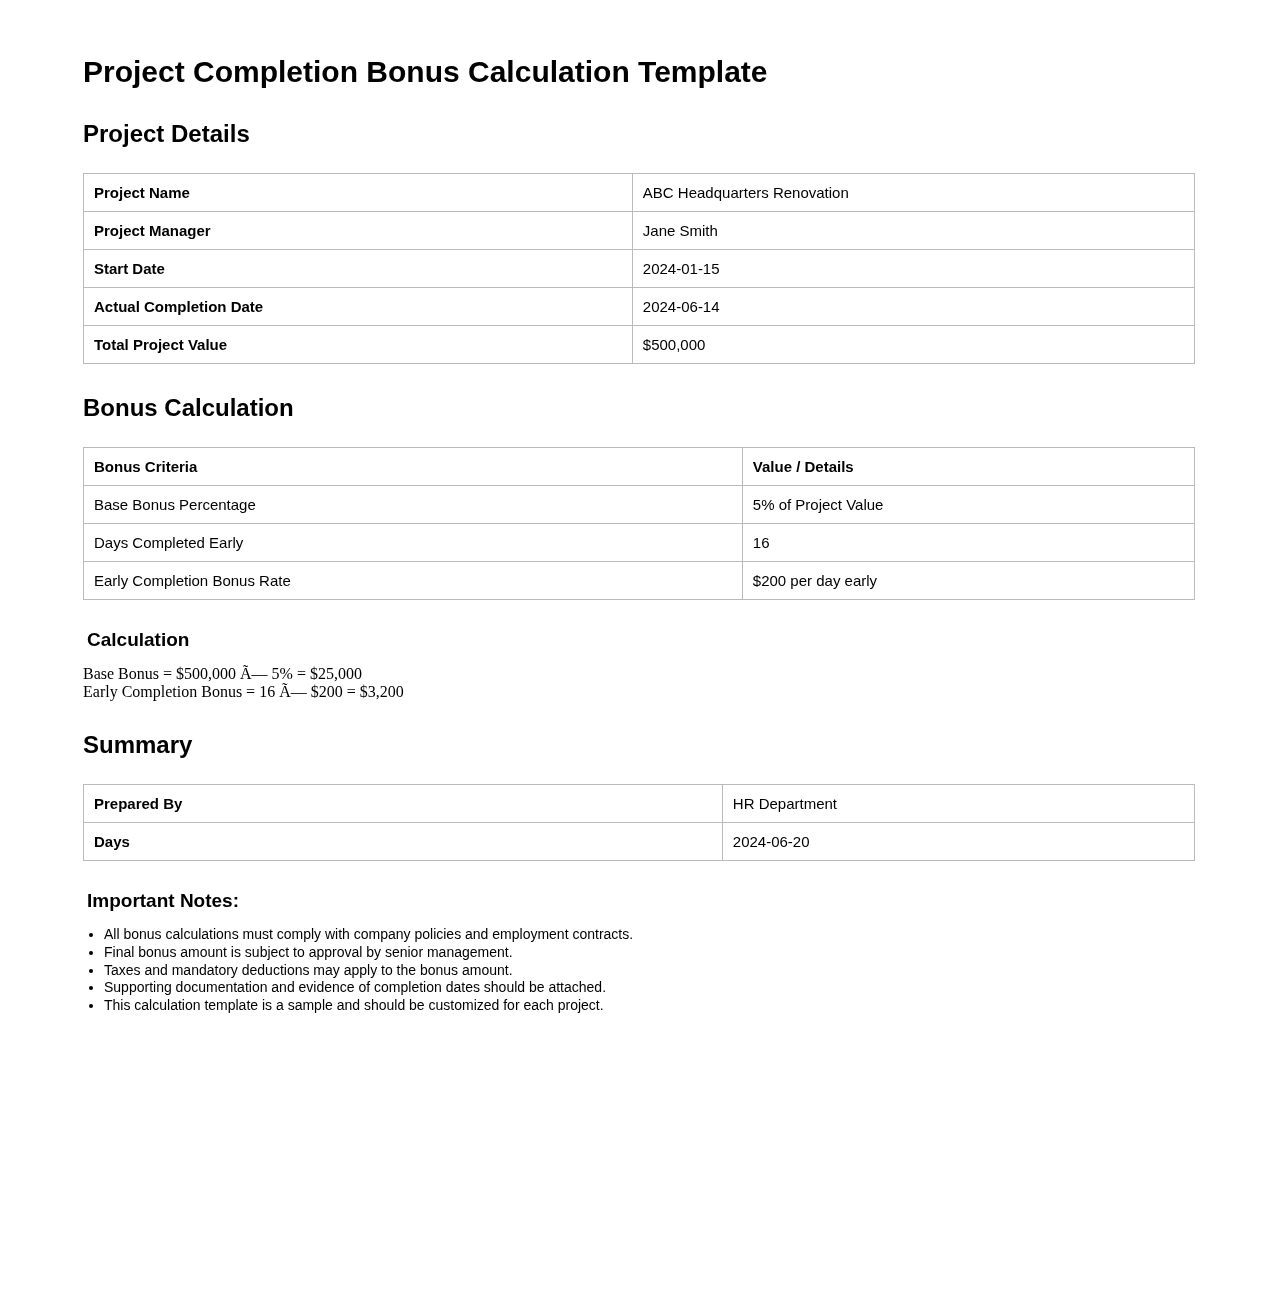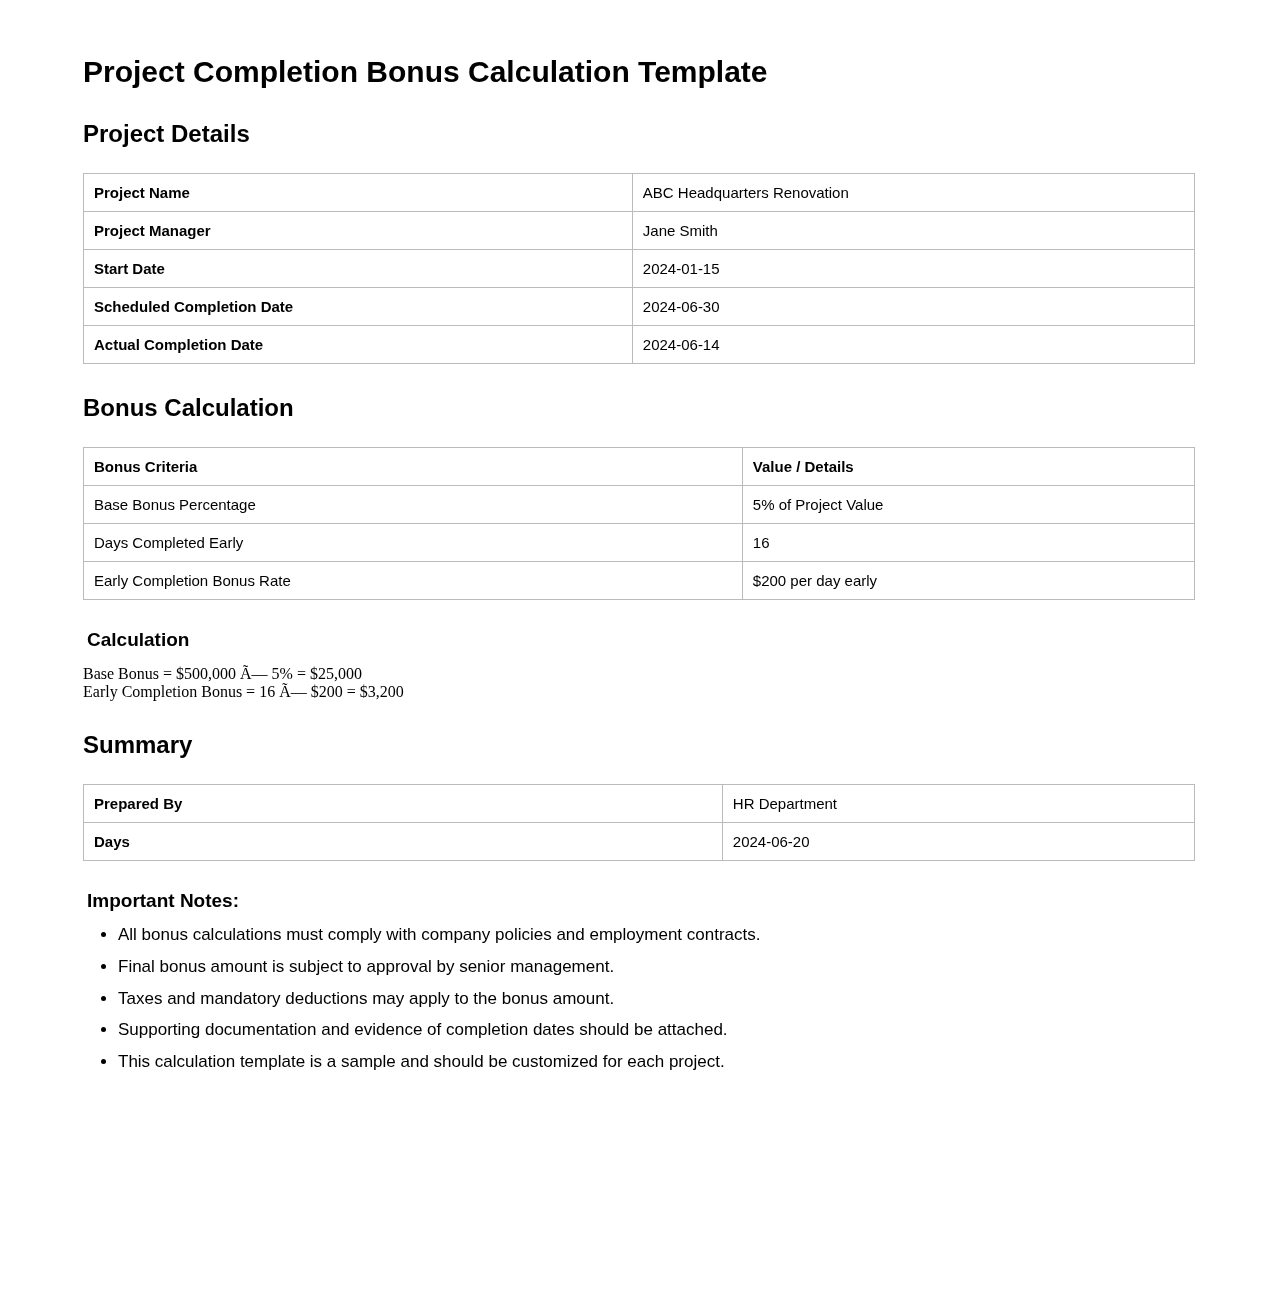--- a/index.html
+++ b/index.html
@@ -52,23 +52,23 @@
     font-family: "Liberation Mono", monospace;
     font-size: 16px;
     line-height: 18.4px;
   }
   pre span, pre b { display: block; font-family: Liberation Serif, serif; }
   ul {
     margin: 8px 0 0;
     padding-left: 21px;
   }
   li {
-    font-size: 17px;
+    font-size: 14px;
     line-height: 17.7px;
-    margin: 14px;
+    margin: 0;
   }
 </style>
 </head>
 <body>
 
 <h1>Project Completion Bonus Calculation Template</h1>
 
 <h2>Project Details</h2>
 
 <table>
@@ -79,26 +79,26 @@
     </tr>
     <tr>
       <th class="col-label-1">Project Manager</th>
       <td>Jane Smith</td>
     </tr>
     <tr>
       <th class="col-label-1">Start Date</th>
       <td>2024-01-15</td>
     </tr>
     <tr>
-      <th class="col-label-1">Scheduled Completion Date</th>
-      <td>2024-06-30</td>
+      <th class="col-label-1">Actual Completion Date</th>
+      <td>2024-06-14</td>
     </tr>
     <tr>
-      <th class="col-label-1">Actual Completion Date</th>
-      <td>2024-06-14</td>
+      <th class="col-label-1">Total Project Value</th>
+      <td>$500,000</td>
     </tr>
   </tbody>
 </table>
 
 <h2>Bonus Calculation</h2>
 
 <table>
   <thead>
     <tr>
       <th class="col-label-2">Bonus Criteria</th>

